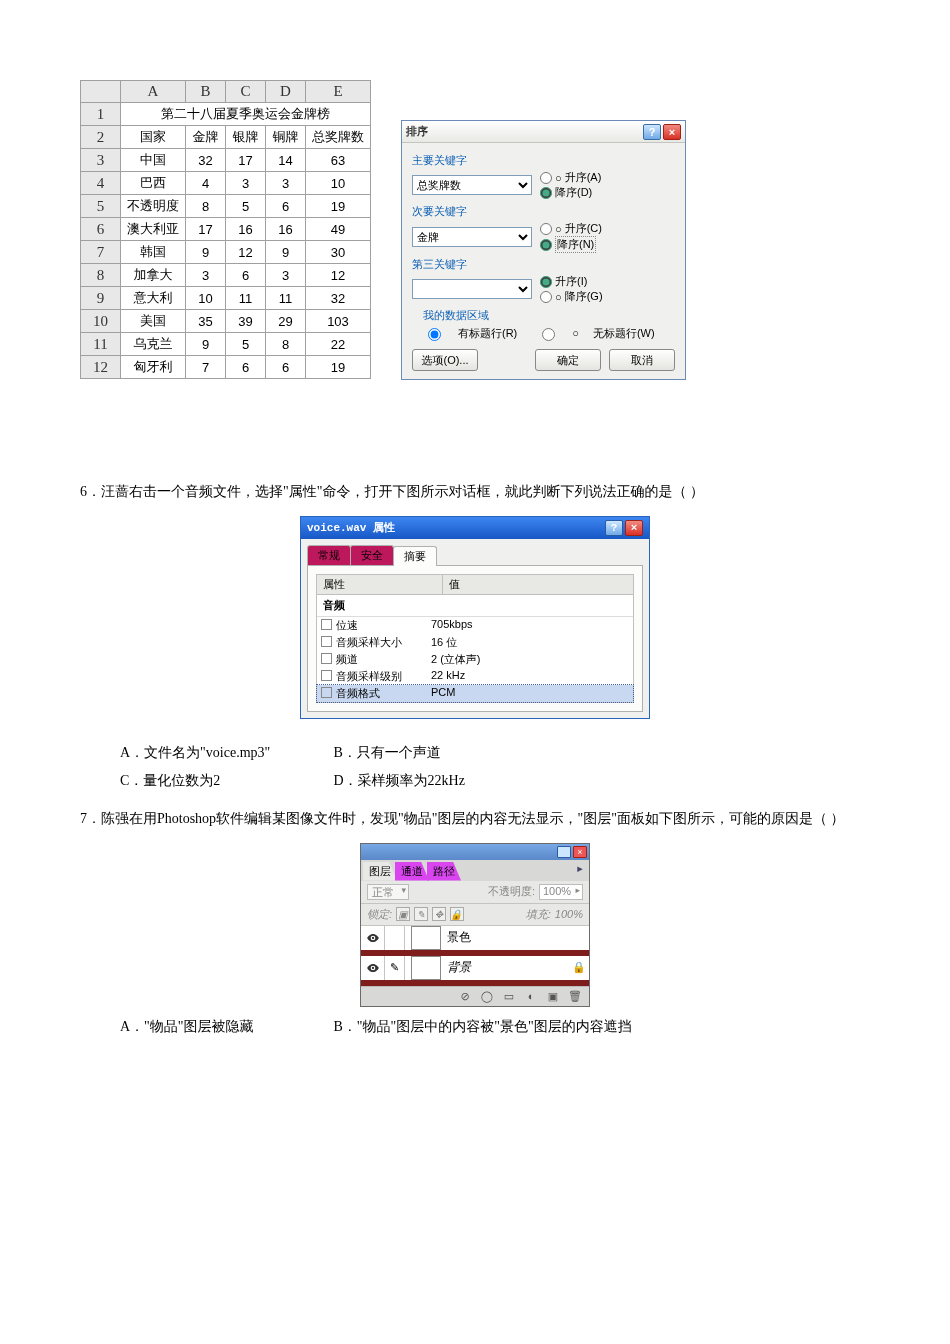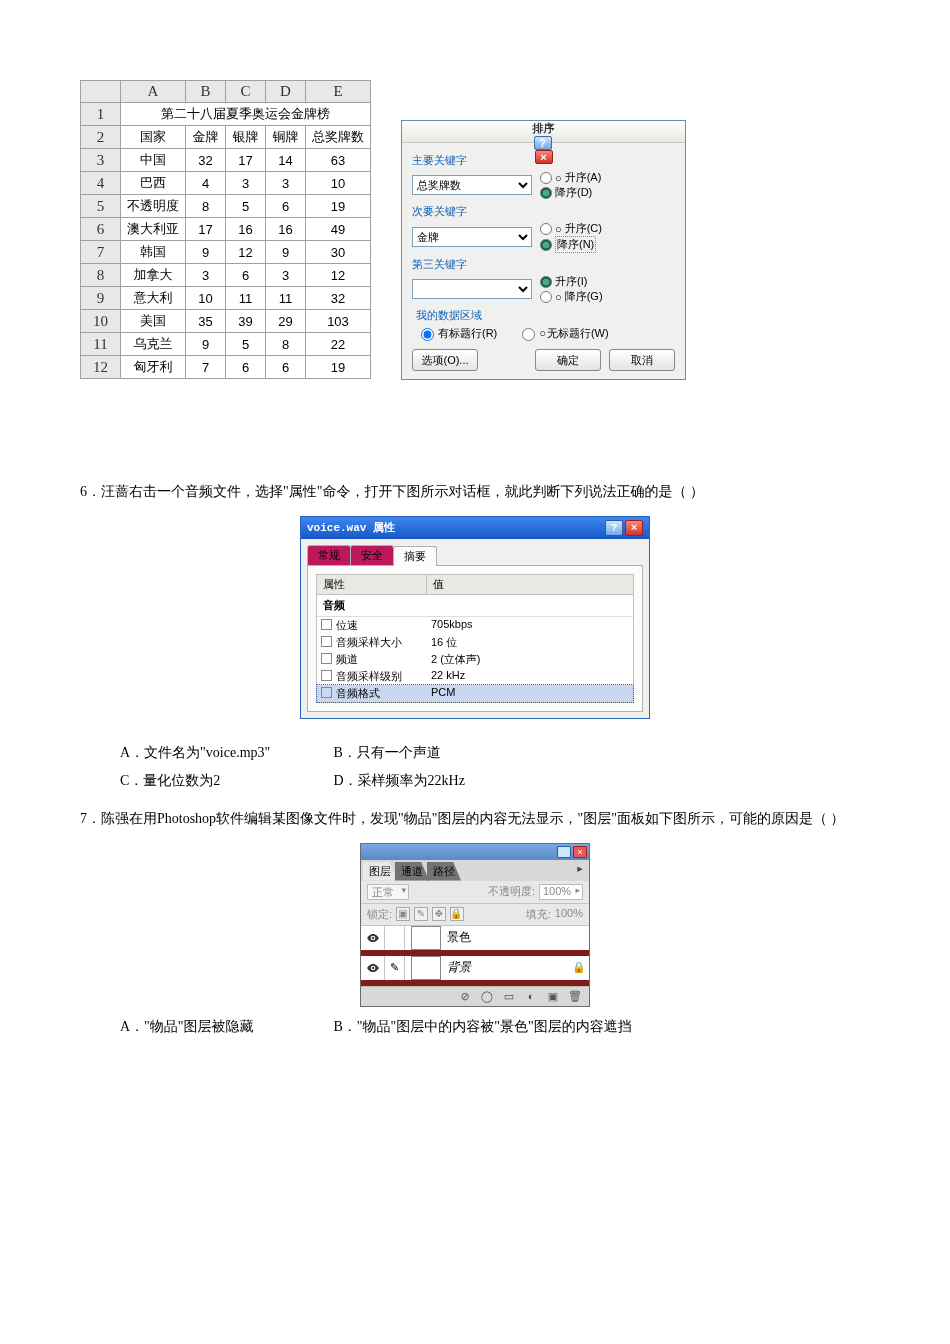--- a/index.html
+++ b/index.html
@@ -48,21 +48,20 @@
     font-size: 11px;
     margin-top: 40px;
   }
   .sort-dlg .titlebar {
     background: linear-gradient(#ffffff,#e8e8e4);
     height: 22px;
     display: flex;
     align-items: center;
     padding: 0 4px;
     border-bottom: 1px solid #c4c4c0;
-    flex-direction: column;
   }
   .sort-dlg .titlebar .t-title { flex: 1; font-weight: bold; color: #333; }
   .sort-dlg .titlebar .t-help {
     width: 18px; height: 16px;
     background: linear-gradient(#cde6ff,#6fa9e8);
     border: 1px solid #3a6ea5; border-radius: 2px;
     color: #fff; font-weight: bold; font-size: 11px;
     display:flex;align-items:center;justify-content:center;
     margin-right: 2px;
   }
@@ -78,23 +77,23 @@
   .sort-dlg .row { display:flex; align-items:center; gap:8px; margin: 2px 0 4px; }
   .sort-dlg select {
     width: 120px; height: 20px;
     border:1px solid #7f9db9; font-size:11px; background:#fff;
   }
   .sort-dlg .radios { display:flex; flex-direction:column; gap:0px; font-size:11px; }
   .sort-dlg .radios label { display:flex; align-items:center; gap:3px; }
   .sort-dlg .radios input { margin:0; width:12px;height:12px; accent-color: #4a8; }
   .sort-dlg .sel { border:1px dotted #888; padding:0 1px; }
 
-  .sort-dlg .data-area { font-size:11px; margin:4px 4px 8px; }
+  .sort-dlg .data-area { font-size:11px; margin:4px 11px 8px; }
   .sort-dlg .data-area .choices { display:flex; gap:20px; margin-top:2px; }
-  .sort-dlg .data-area label { display:flex; align-items:center; gap:1px; }
+  .sort-dlg .data-area label { display:flex; align-items:center; gap:14px; }
 
   .sort-dlg .btnrow { display:flex; gap:8px; justify-content:flex-start; }
   .sort-dlg .btnrow .spacer { flex:1; }
   .sort-dlg button {
     height: 22px; min-width: 66px;
     border:1px solid #888; border-radius:3px;
     background: linear-gradient(#fff,#e4e4e0);
     font-size: 11px; font-family: inherit;
   }
 
@@ -142,21 +141,21 @@
   .prop-dlg .tabbody {
     border:1px solid #b0b0b0; margin:0 6px 6px; padding:8px;
     background:#fcfcfa;
   }
   .prop-dlg .ptable {
     width:100%; border:1px solid #c0c0c0;
     background:#fff;
   }
   .prop-dlg .phdr { display:flex; background:#e8e8e4; border-bottom:1px solid #c0c0c0; }
   .prop-dlg .phdr div { padding:2px 6px; font-size:11px; }
-  .prop-dlg .phdr .c1 { width:110px; border-right:1px solid #c0c0c0; }
+  .prop-dlg .phdr .c1 { width:126px; border-right:1px solid #c0c0c0; }
   .prop-dlg .pcat { font-weight:bold; padding:3px 6px; border-bottom:1px solid #ddd; }
   .prop-dlg .prow { display:flex; padding:1px 4px; font-size:11px; }
   .prop-dlg .prow .c1 { width:110px; }
   .prop-dlg .pic {
     width:11px;height:11px;border:1px solid #888;display:inline-block;
     margin-right:4px;position:relative;top:1px;
   }
   .prop-dlg .prow.sel { background:#c8d8f0; outline:1px dotted #4060a0; }
 
   
@@ -169,21 +168,21 @@
   .layers .bar {
     background: linear-gradient(#79a8e6,#5a88c8);
     height:16px; display:flex; justify-content:flex-end; align-items:center;
     padding-right:2px; gap:2px;
   }
   .layers .bar .min { width:14px;height:12px;border:1px solid #2a5aa0;background:#cde6ff;border-radius:1px; }
   .layers .bar .close { width:14px;height:12px;border:1px solid #a02016;background:#e55;border-radius:1px; color:#fff;font-size:9px;line-height:10px;text-align:center; }
   .layers .tabs { display:flex; align-items:flex-start; background:#d8d8d6; padding:2px 2px 0; }
   .layers .ltab {
     padding:2px 6px; font-size:11px;
-    background:#737373;
+    background:#d946ef;
     clip-path: polygon(0 0, calc(100% - 8px) 0, 100% 100%, 0 100%);
     margin-right:-2px;
   }
   .layers .ltab.active { background:#e8e8e6; }
   .layers .ltab-spacer { flex:1; }
   .layers .ltab-more { width:14px;text-align:center;color:#446; }
   .layers .optrow {
     display:flex; align-items:center; gap:4px;
     padding:3px 6px; color:#888; font-size:11px;
     border-bottom:1px solid #c4c4c0;
@@ -196,22 +195,22 @@
     content:"▾"; position:absolute; right:2px; top:0; font-size:9px; color:#888;
   }
   .layers .optrow .nbox {
     border:1px solid #bbb; background:#fff; height:16px; width:44px;
     padding:0 10px 0 3px; color:#888; position:relative;
   }
   .layers .optrow .nbox::after{
     content:"▸"; position:absolute; right:2px; top:0; font-size:9px; color:#888;
   }
   .layers .lockrow {
-    display:flex; gap:4px; padding:3px 6px;
-    color:#888; border-bottom:1px solid #c4c4c0;
+    display:flex; align-items:center; gap:4px; padding:3px 6px;
+    color:#888; border-bottom:1px solid #c4c4c0;font-style:italic;
   }
   .layers .ic {
     width:14px;height:14px;border:1px solid #aaa; background:#f0f0ee;
     display:inline-flex;align-items:center;justify-content:center;font-size:10px;
   }
   .layers .list { background:#fff; }
   .layers .lrow {
     display:flex; align-items:center;
     border-bottom:6px solid #7f1d1d;
     height:30px;

